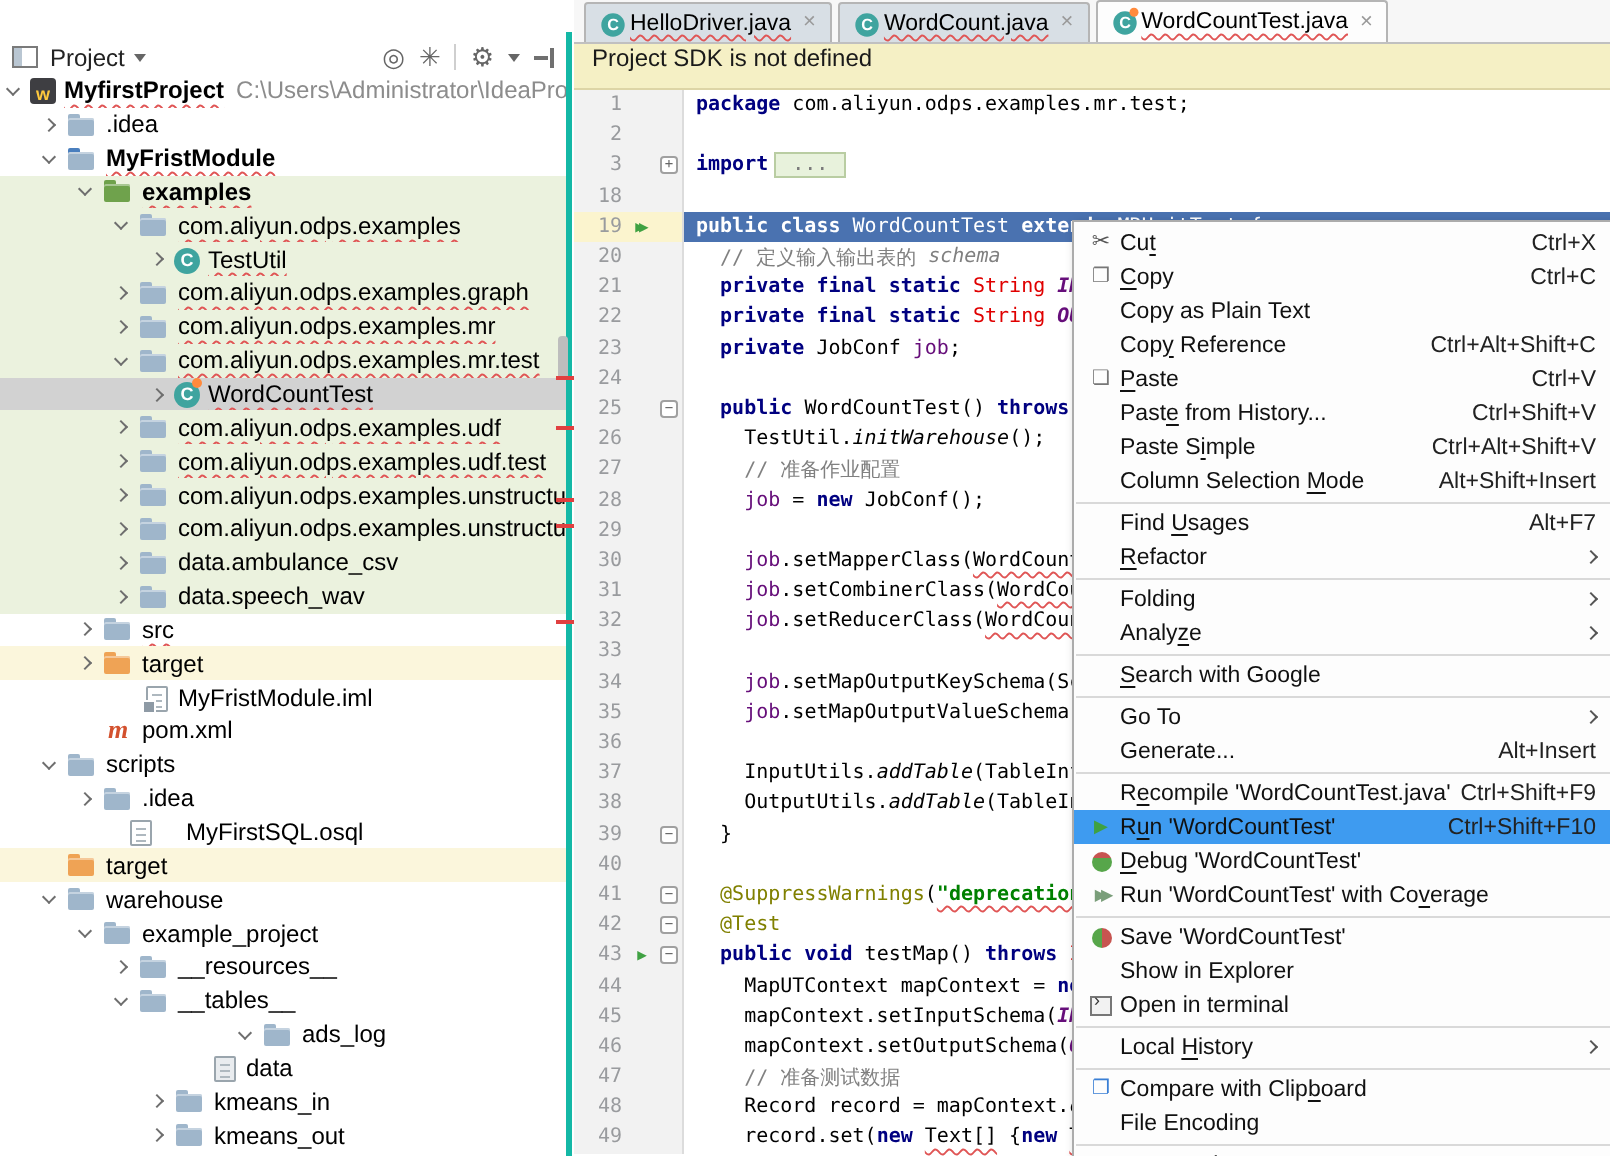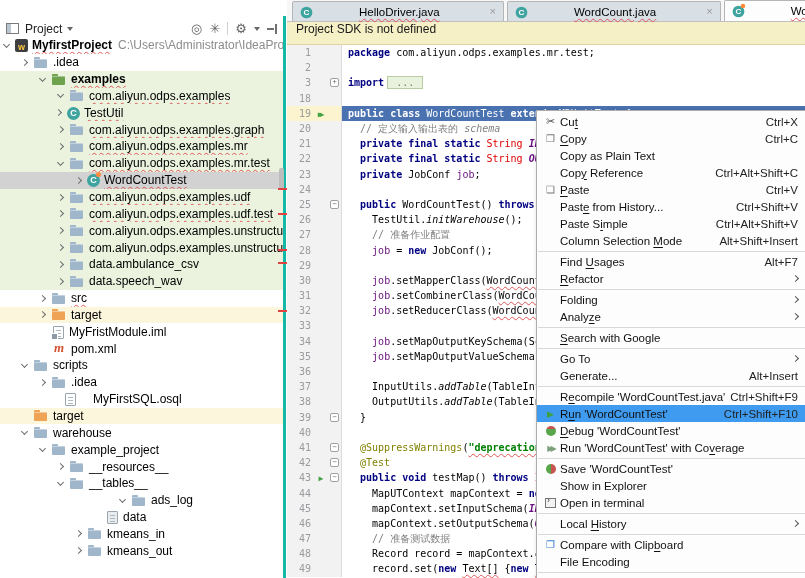--- a/index.html
+++ b/index.html
@@ -58,21 +58,21 @@
   .tpath{color:#8C8C8C;margin-left:6px;}
 
   
   .vthumb{position:absolute;left:279px;top:168px;width:5px;height:22px;background:#BDBDBD;border-radius:2px;}
   .estripe{position:absolute;left:278px;width:10px;height:2px;background:#E04040;}
 
   
   .editor{position:absolute;left:287px;top:0;width:518px;height:578px;background:#fff;}
   .tabbar{height:22px;display:flex;align-items:flex-end;padding-left:5px;gap:3px;border-bottom:1px solid #C0C0C0;background:#F7F7F7;}
   .tab{height:20px;display:flex;align-items:center;padding:0 7px;background:#D8DFE5;
-       border:1px solid #B5B5B5;border-bottom:none;border-radius:2px 2px 0 0;font-size:11.5px;cursor:default;gap:44px;}
+       border:1px solid #B5B5B5;border-bottom:none;border-radius:2px 2px 0 0;font-size:11.5px;cursor:default;}
   .tab.active{background:#FDFDFD;height:21px;}
   .tab .ti{transform:scale(.9);margin-right:2px;}
   .tab .tname{text-decoration:underline wavy #E05555 1px;text-underline-offset:2px;}
   .tclose{color:#9A9A9A;font-size:11px;margin-left:6px;line-height:1;}
 
   .banner{height:23px;background:#F5F0C5;border-bottom:1px solid #DDD5A6;display:flex;
           padding-left:9px;font-size:12px;color:#1A1A1A;}
 
   .codearea{position:absolute;left:0;top:45px;width:518px;height:533px;overflow:hidden;
             font-family:"DejaVu Sans Mono",monospace;font-size:10px;}
@@ -152,31 +152,36 @@
           <span class="chev open"></span>
           <span class="ti proj"></span>
           <span class="tlabel b typo">MyfirstProject</span>
           <span class="tpath">C:\Users\Administrator\IdeaProjects\MyfirstProject</span>
         </div>
         <div class="trow" style="padding-left: 22px;">
           <span class="chev closed"></span>
           <span class="ti fd blue"></span>
           <span class="tlabel">.idea</span>
         </div>
+        <div class="trow" style="padding-left: 22px;">
+          <span class="chev open"></span>
+          <span class="ti fd blue module"></span>
+          <span class="tlabel b typo">MyFristModule</span>
+        </div>
         <div class="trow bg-green" style="padding-left: 40px;">
           <span class="chev open"></span>
           <span class="ti fd green"></span>
           <span class="tlabel b typo">examples</span>
         </div>
         <div class="trow bg-green" style="padding-left: 58px;">
           <span class="chev open"></span>
           <span class="ti fd blue"></span>
           <span class="tlabel typo">com.aliyun.odps.examples</span>
         </div>
-        <div class="trow bg-green" style="padding-left: 56px;">
+        <div class="trow bg-green" style="padding-left: 76px;">
           <span class="chev closed"></span>
           <span class="ti cls"></span>
           <span class="tlabel typo">TestUtil</span>
         </div>
         <div class="trow bg-green" style="padding-left: 58px;">
           <span class="chev closed"></span>
           <span class="ti fd blue"></span>
           <span class="tlabel typo">com.aliyun.odps.examples.graph</span>
         </div>
         <div class="trow bg-green" style="padding-left: 58px;">
@@ -227,21 +232,21 @@
         <div class="trow" style="padding-left: 40px;">
           <span class="chev closed"></span>
           <span class="ti fd blue"></span>
           <span class="tlabel typo">src</span>
         </div>
         <div class="trow bg-yellow" style="padding-left: 40px;">
           <span class="chev closed"></span>
           <span class="ti fd orange"></span>
           <span class="tlabel">target</span>
         </div>
-        <div class="trow" style="padding-left: 40px;">
+        <div class="trow" style="padding-left: 60px;">
           <span class="chev none"></span>
           <span class="ti doc iml"></span>
           <span class="tlabel">MyFristModule.iml</span>
         </div>
         <div class="trow" style="padding-left: 40px;">
           <span class="chev none"></span>
           <span class="ti mvn"></span>
           <span class="tlabel">pom.xml</span>
         </div>
         <div class="trow" style="padding-left: 22px;">

